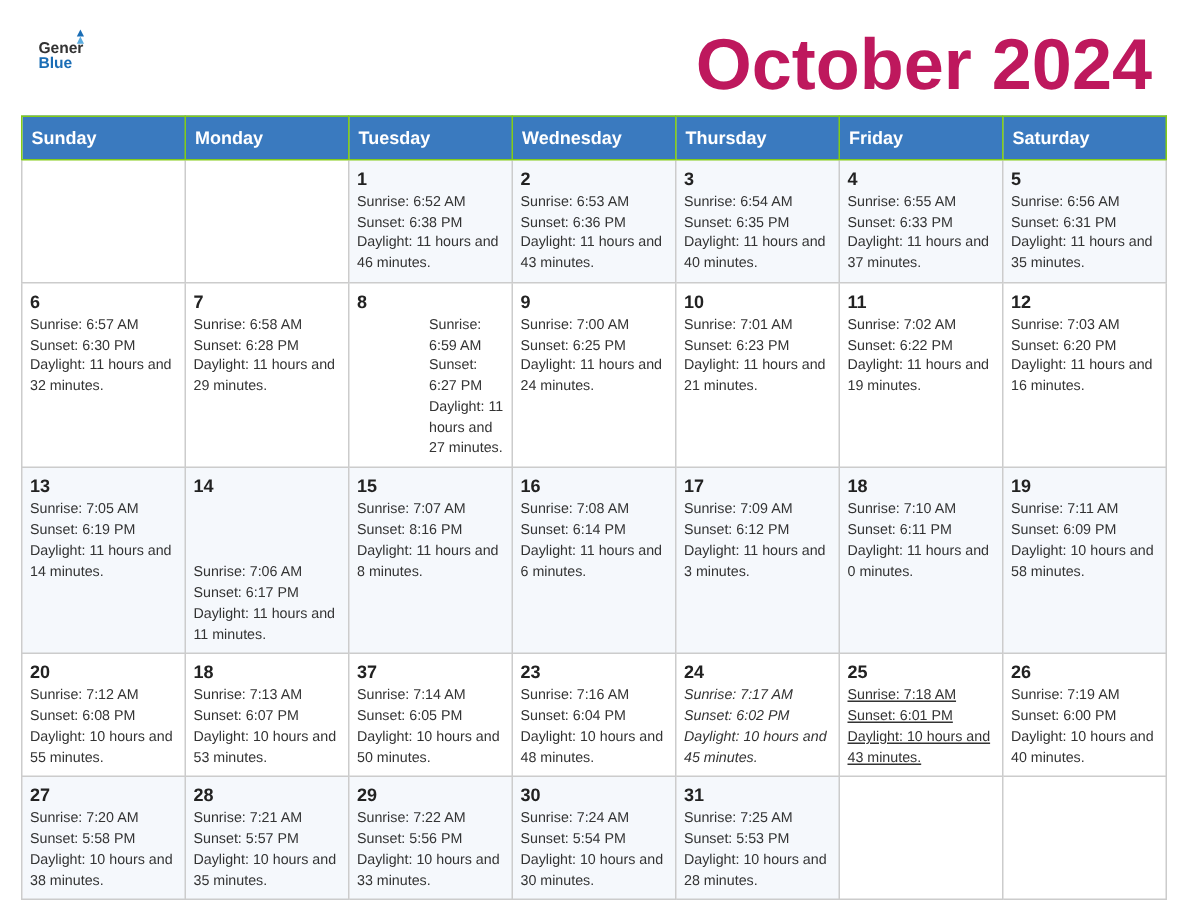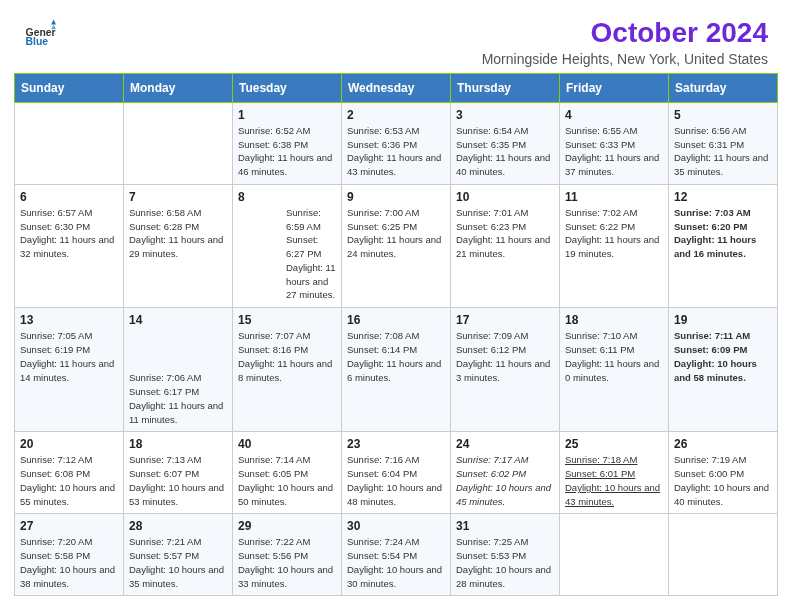--- a/index.html
+++ b/index.html
@@ -23,23 +23,23 @@
     }
     .logo-icon {
       width: 32px;
       height: 32px;
       margin-right: 2px;
     }
     .title-block {
       text-align: right;
     }
     .month-title {
-      font-size: 28px;
+      font-size: 48px;
       font-weight: bold;
-      color: #6d28d9;
+      color: #be185d;
       line-height: 1.1;
     }
     .subtitle {
       font-size: 14px;
       color: #555;
       margin-top: 2px;
     }
     .calendar-container {
       padding: 0 14px 14px 14px;
     }
@@ -95,21 +95,20 @@
   <div class="logo">
     <svg class="logo-icon" viewBox="0 0 40 40">
       <text x="2" y="22" font-size="13" font-weight="bold" fill="#333" font-family="Arial">General</text>
       <text x="2" y="34" font-size="13" font-weight="bold" fill="#1a6db5" font-family="Arial">Blue</text>
       <polygon points="34,8 40,8 37,2" fill="#1a6db5"></polygon>
       <polygon points="34,14 40,14 37,8" fill="#5aabde"></polygon>
     </svg>
   </div>
   <div class="title-block">
     <div class="month-title">October 2024</div>
-    <div class="subtitle">Morningside Heights, New York, United States</div>
   </div>
 </div>
 
 <div class="calendar-container">
   <table>
     <thead>
       <tr id="thead-row">
           <th>Sunday</th>
           <th>Monday</th>
           <th>Tuesday</th>
@@ -186,21 +185,21 @@
 Daylight: 11 hours and 21 minutes.</div>
           </td>
           <td>
             <span class="day-number">11</span>
             <div class="day-info" style="white-space: pre-line;">Sunrise: 7:02 AM
 Sunset: 6:22 PM
 Daylight: 11 hours and 19 minutes.</div>
           </td>
           <td>
             <span class="day-number">12</span>
-            <div class="day-info" style="white-space: pre-line; font-weight: bold;">Sunrise: 7:03 AM
+            <div class="day-info" style="white-space: pre-line;">Sunrise: 7:03 AM
 Sunset: 6:20 PM
 Daylight: 11 hours and 16 minutes.</div>
           </td>
         </tr>
         <tr>
           <td>
             <span class="day-number">13</span>
             <div class="day-info" style="white-space: pre-line;">Sunrise: 7:05 AM
 Sunset: 6:19 PM
 Daylight: 11 hours and 14 minutes.</div>
@@ -230,40 +229,40 @@
 Daylight: 11 hours and 3 minutes.</div>
           </td>
           <td>
             <span class="day-number">18</span>
             <div class="day-info" style="white-space: pre-line;">Sunrise: 7:10 AM
 Sunset: 6:11 PM
 Daylight: 11 hours and 0 minutes.</div>
           </td>
           <td>
             <span class="day-number">19</span>
-            <div class="day-info" style="white-space: pre-line; font-weight: bold;">Sunrise: 7:11 AM
+            <div class="day-info" style="white-space: pre-line;">Sunrise: 7:11 AM
 Sunset: 6:09 PM
 Daylight: 10 hours and 58 minutes.</div>
           </td>
         </tr>
         <tr>
           <td>
             <span class="day-number">20</span>
             <div class="day-info" style="white-space: pre-line;">Sunrise: 7:12 AM
 Sunset: 6:08 PM
 Daylight: 10 hours and 55 minutes.</div>
           </td>
           <td>
             <span class="day-number">18</span>
             <div class="day-info" style="white-space: pre-line;">Sunrise: 7:13 AM
 Sunset: 6:07 PM
 Daylight: 10 hours and 53 minutes.</div>
           </td>
           <td>
-            <span class="day-number">40</span>
+            <span class="day-number">37</span>
             <div class="day-info" style="white-space: pre-line;">Sunrise: 7:14 AM
 Sunset: 6:05 PM
 Daylight: 10 hours and 50 minutes.</div>
           </td>
           <td>
             <span class="day-number">23</span>
             <div class="day-info" style="white-space: pre-line;">Sunrise: 7:16 AM
 Sunset: 6:04 PM
 Daylight: 10 hours and 48 minutes.</div>
           </td>

